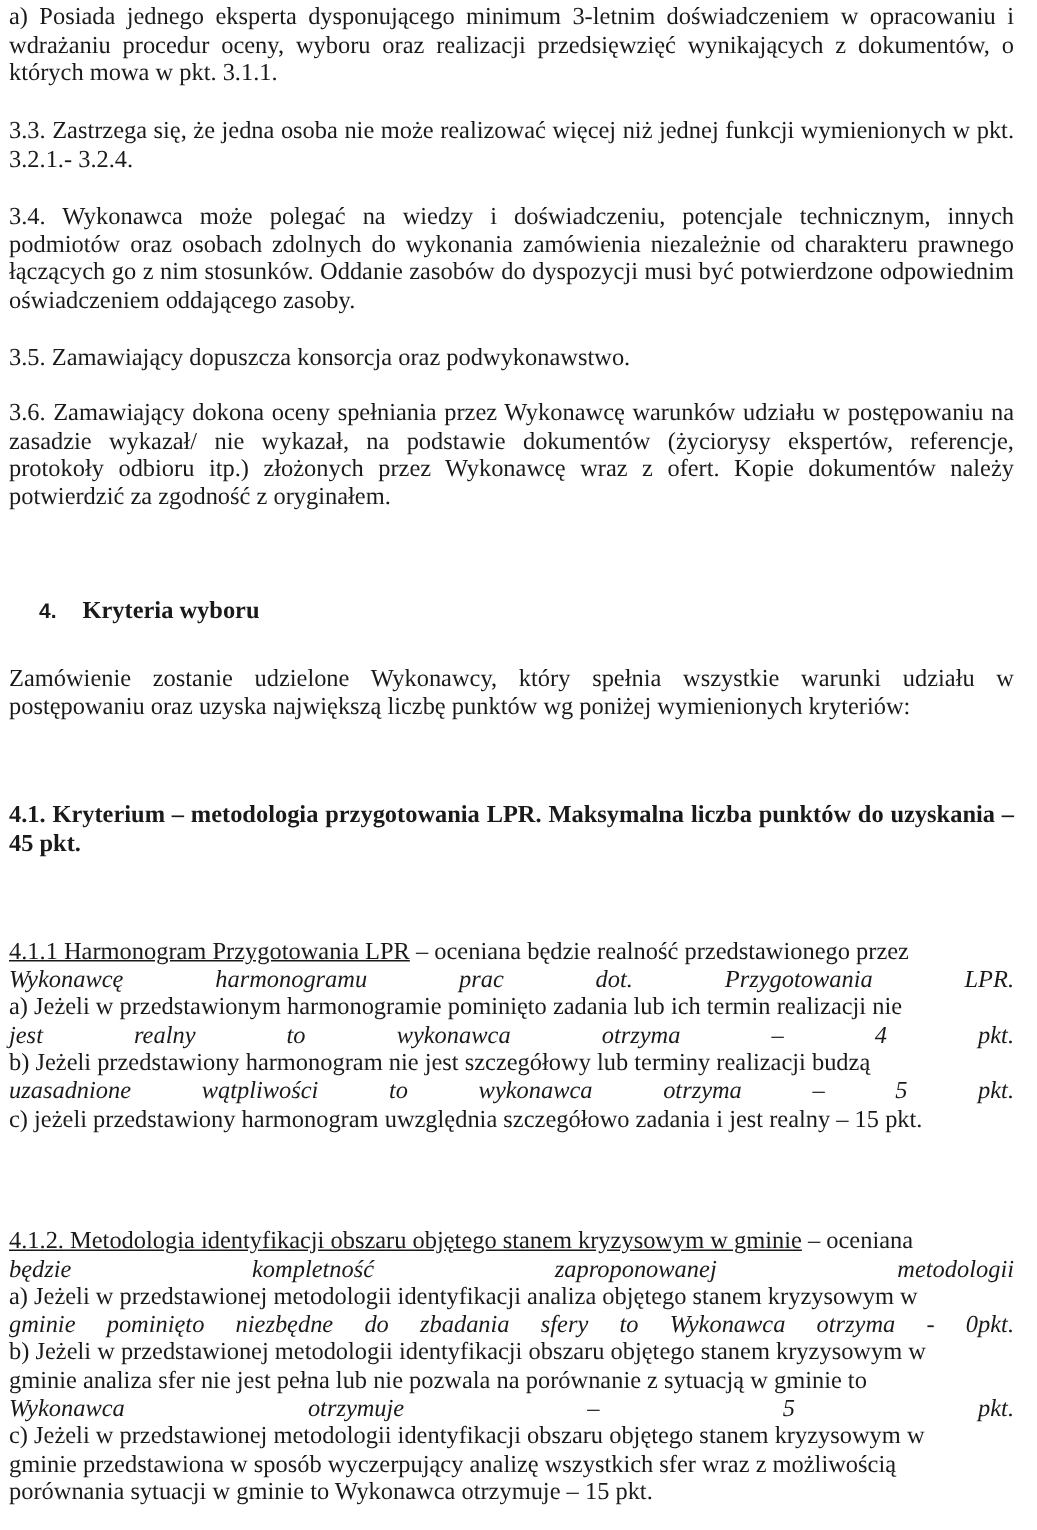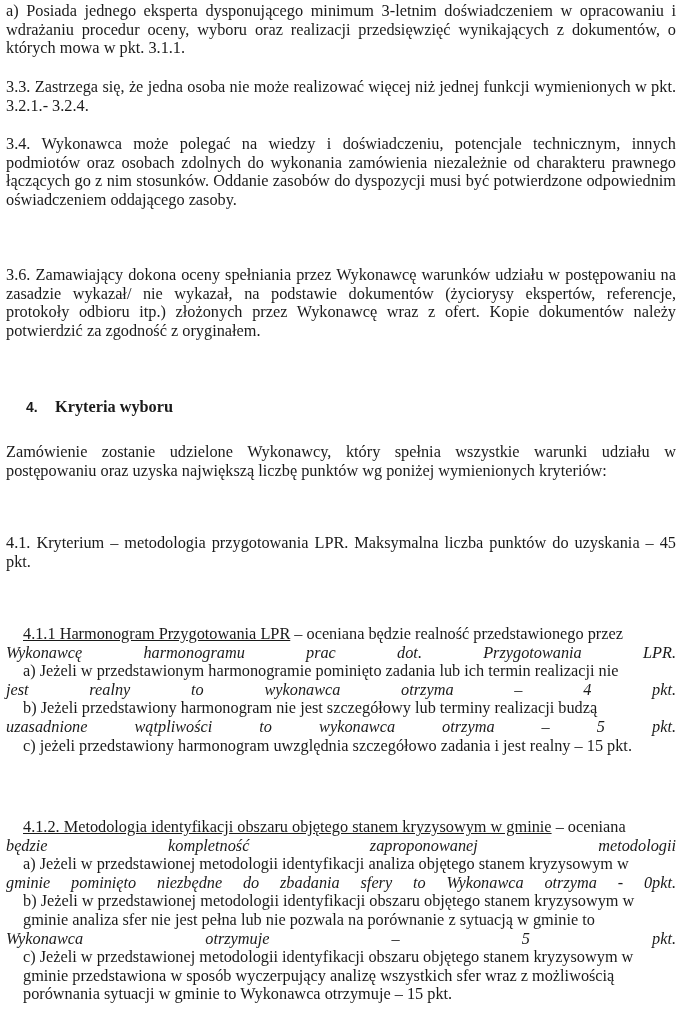--- a/index.html
+++ b/index.html
@@ -3,38 +3,39 @@
 <meta charset="utf-8">
 <style>
   html, body { margin: 0; padding: 0; background: #ffffff; }
   body {
     width: 691px; height: 1020px; overflow: hidden;
     font-family: "Liberation Serif", serif;
     font-size: 16.3px; line-height: 18.6px; color: #1a1a1a;
   }
   .page { position: relative; width: 691px; height: 856px; }
   .para { position: absolute; left: 6px; width: 670px; text-align: justify; margin: 0; }
-  .line { display: block; margin-left: 17px; }
+  .line { display: block; }
   .j { text-align: justify; text-align-last: justify; display: block; font-style: italic; }
   .u { text-decoration: underline; }
-  .b { font-weight: normal; }
+  .b { font-weight: bold; }
   .heading4 { position: absolute; left: 26px; font-weight: bold; }
   .heading4 .num { font-family: "Liberation Sans", sans-serif; font-size: 14px; display: inline-block; width: 29px; }
 </style>
 </head>
 <body>
 
 <div class="page">
 
   <p class="para" style="top:2px">a) Posiada jednego eksperta dysponującego minimum 3-letnim doświadczeniem w opracowaniu i wdrażaniu procedur oceny, wyboru oraz realizacji przedsięwzięć wynikających z dokumentów, o których mowa w pkt. 3.1.1.</p>
 
   <p class="para" style="top:78px">3.3. Zastrzega się, że jedna osoba nie może realizować więcej niż jednej funkcji wymienionych w pkt. 3.2.1.- 3.2.4.</p>
 
   <p class="para" style="top:135px">3.4. Wykonawca może polegać na wiedzy i doświadczeniu, potencjale technicznym, innych podmiotów oraz osobach zdolnych do wykonania zamówienia niezależnie od charakteru prawnego łączących go z nim stosunków. Oddanie zasobów do dyspozycji musi być potwierdzone odpowiednim oświadczeniem oddającego zasoby.</p>
 
+  <p class="para" style="top:229px">3.5.  Zamawiający dopuszcza konsorcja oraz podwykonawstwo.</p>
 
   <p class="para" style="top:266px">3.6. Zamawiający dokona oceny spełniania przez Wykonawcę warunków udziału w postępowaniu na zasadzie wykazał/ nie wykazał, na podstawie dokumentów (życiorysy ekspertów, referencje, protokoły odbioru itp.) złożonych przez Wykonawcę wraz z ofert. Kopie dokumentów należy potwierdzić za zgodność z oryginałem.</p>
 
 
   <div class="heading4" style="top:398px">
     <span class="num">4.</span><span>Kryteria wyboru</span>
   </div>
 
   <p class="para" style="top:443px">Zamówienie zostanie udzielone Wykonawcy, który spełnia wszystkie warunki udziału w postępowaniu oraz uzyska największą liczbę punktów wg poniżej wymienionych kryteriów:</p>
 

